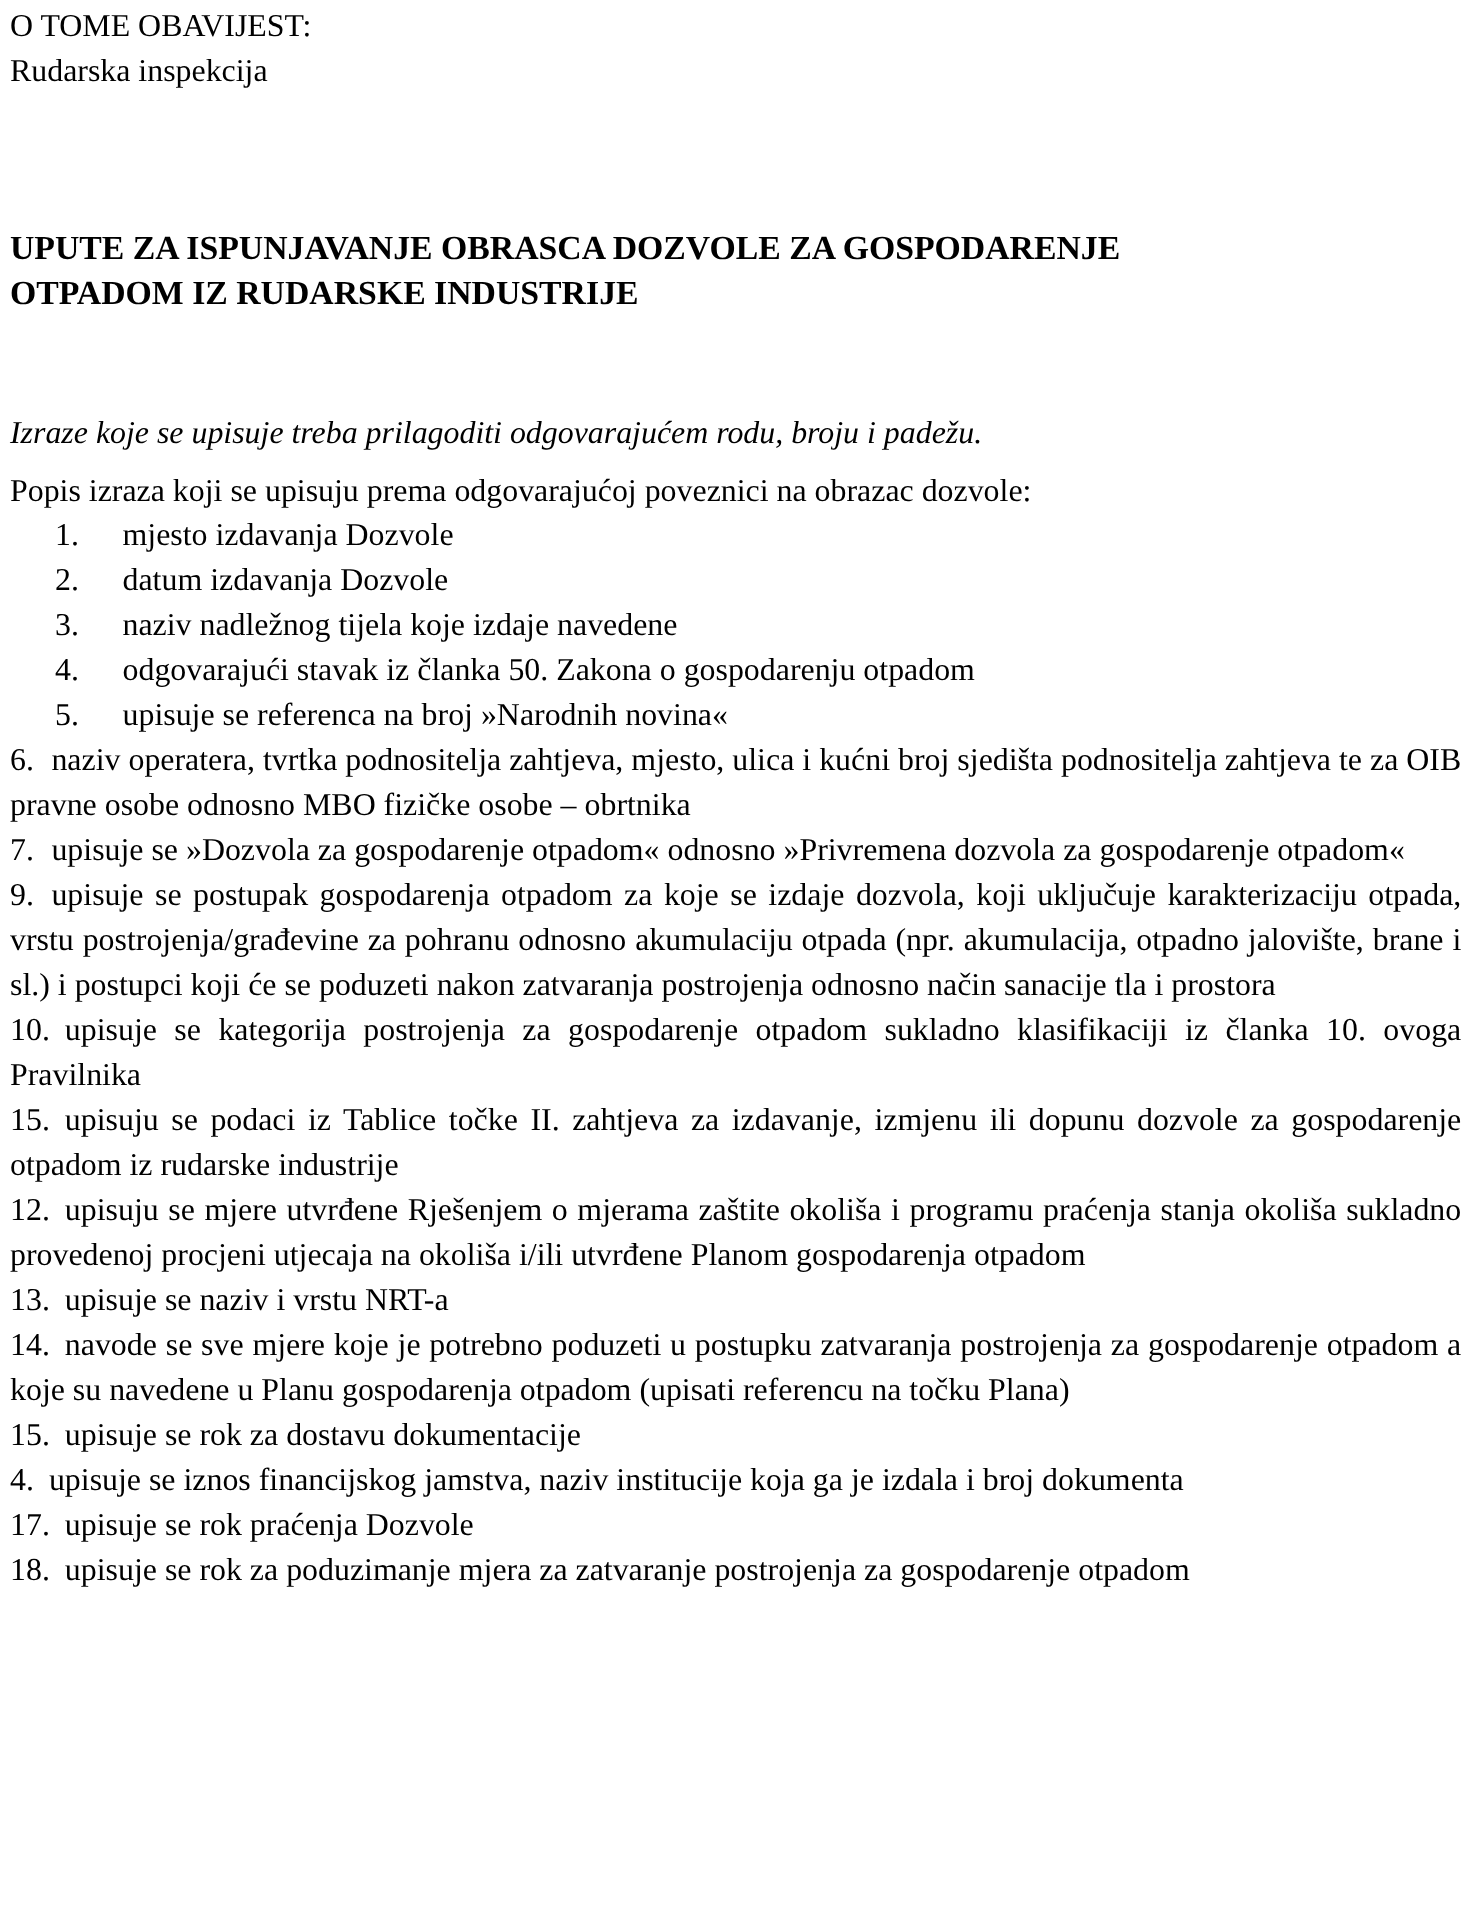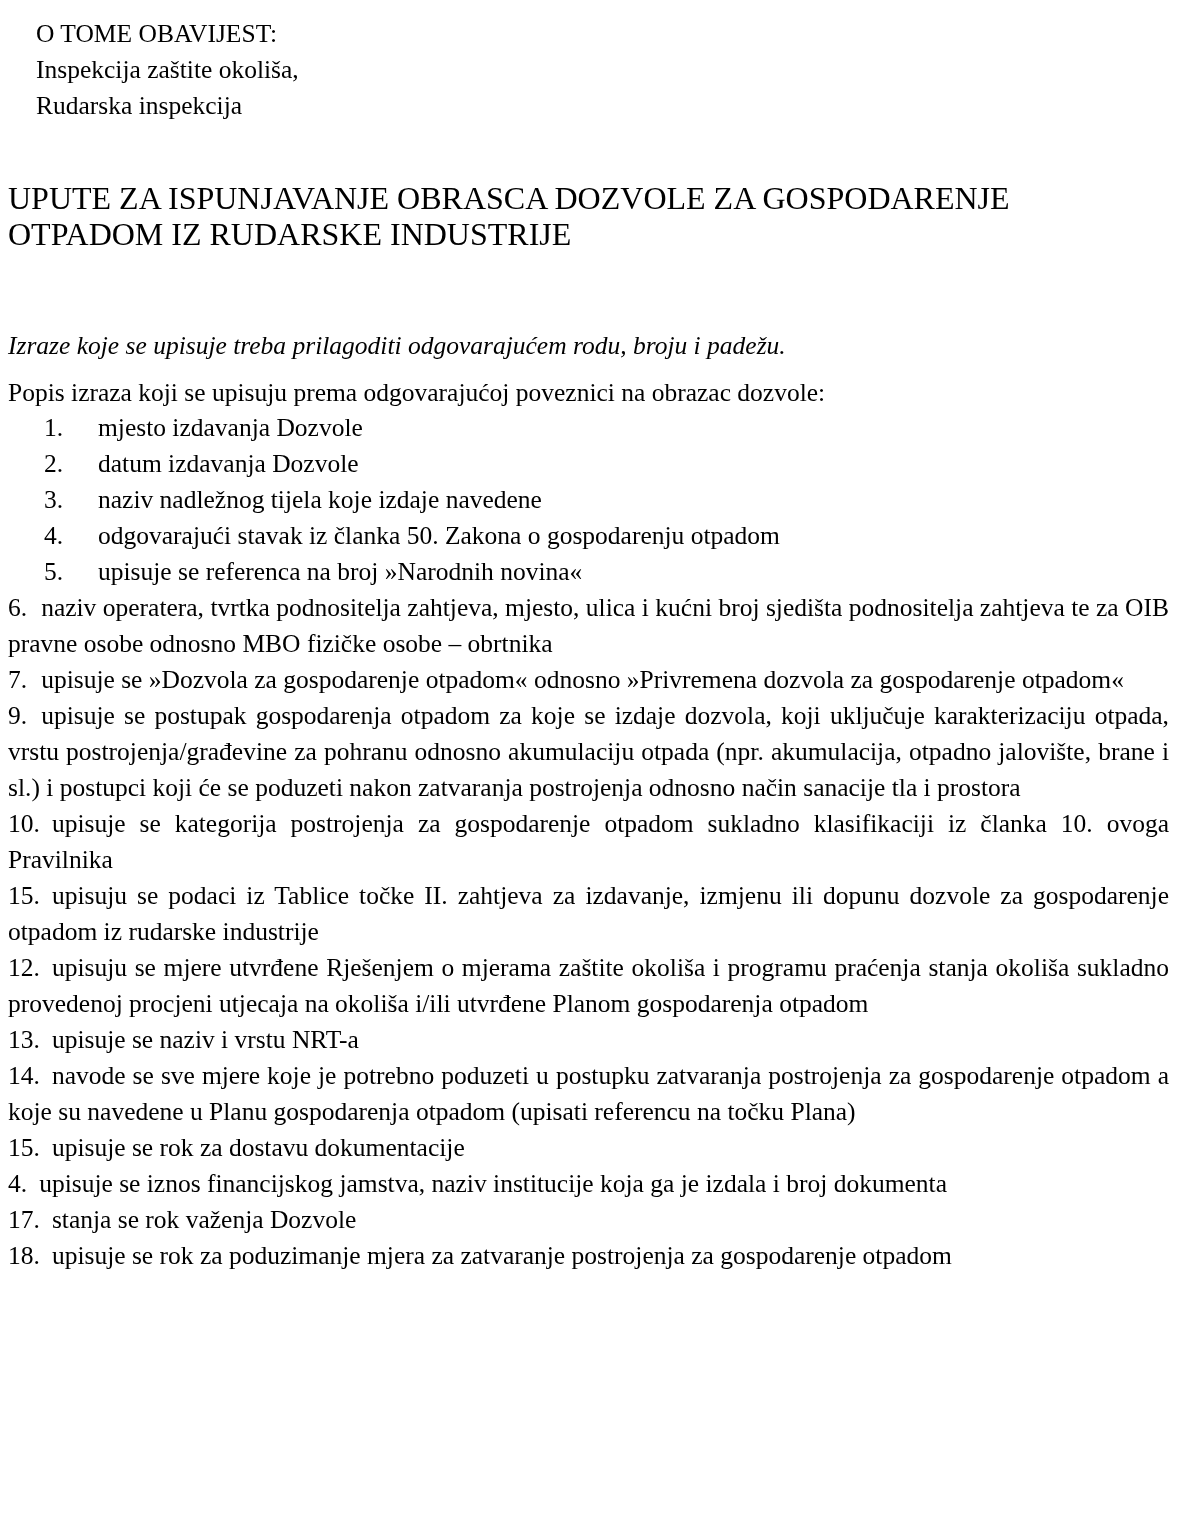--- a/index.html
+++ b/index.html
@@ -2,42 +2,41 @@
 <html><head>
 <meta charset="utf-8">
 <style>
   html, body { margin: 0; padding: 0; background: #ffffff; }
   body {
     width: 1187px; height: 1535px; overflow: hidden; position: relative;
     font-family: "Liberation Serif", "DejaVu Serif", serif;
     color: #000000; font-size: 25.5px;
   }
   .page { position: absolute; left: 8px; top: 0; width: 1161px; }
-  .notice { position: absolute; top: 16px; left: 0; line-height: 36px; margin-left: 28px; }
+  .notice { position: absolute; top: 3px; left: 0; line-height: 36px; }
   .notice div { white-space: nowrap; }
   .title {
     position: absolute; top: 180px; left: 0; width: 1100px;
-    font-weight: normal; line-height: 36px; font-size: 32px;
+    font-weight: bold; line-height: 36px; font-size: 27px;
   }
   .intro1 { position: absolute; top: 328px; left: 0; line-height: 36px; white-space: nowrap; font-style: italic; }
   .intro2 { position: absolute; top: 375px; left: 0; line-height: 36px; white-space: nowrap; }
   .list { position: absolute; top: 410px; left: 0; width: 1161px; }
   .item { line-height: 36px; text-align: justify; text-align-last: left; }
   .item .num { display: inline-block; }
   .item.short .num { width: 90px; padding-left: 36px; box-sizing: border-box; }
   .item.long .num { margin-right: 12px; }
   .item.long .num.one { margin-right: 14px; }
 </style>
 </head>
 <body>
 
 <div class="page">
   <div class="notice">
     <div>O TOME OBAVIJEST:</div>
-    <div>Inspekcija zaštite okoliša,</div>
     <div>Rudarska inspekcija</div>
   </div>
 
   <div class="title">
     <div>UPUTE ZA ISPUNJAVANJE OBRASCA DOZVOLE ZA GOSPODARENJE</div>
     <div>OTPADOM IZ RUDARSKE INDUSTRIJE</div>
   </div>
 
   <div class="intro1">Izraze koje se upisuje treba prilagoditi odgovarajućem rodu, broju i padežu.</div>
   <div class="intro2">Popis izraza koji se upisuju prema odgovarajućoj poveznici na obrazac dozvole:</div>
@@ -51,16 +50,16 @@
     <div class="item long"><span class="num one">6.</span><span>naziv operatera, tvrtka podnositelja zahtjeva, mjesto, ulica i kućni broj sjedišta podnositelja zahtjeva te za OIB pravne osobe odnosno MBO fizičke osobe – obrtnika</span></div>
     <div class="item long"><span class="num one">7.</span><span>upisuje se »Dozvola za gospodarenje otpadom« odnosno »Privremena dozvola za gospodarenje otpadom«</span></div>
     <div class="item long"><span class="num one">9.</span><span>upisuje se postupak gospodarenja otpadom za koje se izdaje dozvola, koji uključuje karakterizaciju otpada, vrstu postrojenja/građevine za pohranu odnosno akumulaciju otpada (npr. akumulacija, otpadno jalovište, brane i sl.) i postupci koji će se poduzeti nakon zatvaranja postrojenja odnosno način sanacije tla i prostora</span></div>
     <div class="item long"><span class="num">10.</span><span>upisuje se kategorija postrojenja za gospodarenje otpadom sukladno klasifikaciji iz članka 10. ovoga Pravilnika</span></div>
     <div class="item long"><span class="num">15.</span><span>upisuju se podaci iz Tablice točke II. zahtjeva za izdavanje, izmjenu ili dopunu dozvole za gospodarenje otpadom iz rudarske industrije</span></div>
     <div class="item long"><span class="num">12.</span><span>upisuju se mjere utvrđene Rješenjem o mjerama zaštite okoliša i programu praćenja stanja okoliša sukladno provedenoj procjeni utjecaja na okoliša i/ili utvrđene Planom gospodarenja otpadom</span></div>
     <div class="item long"><span class="num">13.</span><span>upisuje se naziv i vrstu NRT-a</span></div>
     <div class="item long"><span class="num">14.</span><span>navode se sve mjere koje je potrebno poduzeti u postupku zatvaranja postrojenja za gospodarenje otpadom a koje su navedene u Planu gospodarenja otpadom (upisati referencu na točku Plana)</span></div>
     <div class="item long"><span class="num">15.</span><span>upisuje se rok za dostavu dokumentacije</span></div>
     <div class="item long"><span class="num">4.</span><span>upisuje se iznos financijskog jamstva, naziv institucije koja ga je izdala i broj dokumenta</span></div>
-    <div class="item long"><span class="num">17.</span><span>stanja se rok važenja Dozvole</span></div>
+    <div class="item long"><span class="num">17.</span><span>upisuje se rok praćenja Dozvole</span></div>
     <div class="item long"><span class="num">18.</span><span>upisuje se rok za poduzimanje mjera za zatvaranje postrojenja za gospodarenje otpadom</span></div>
   </div>
 </div>
 
 </body></html>

